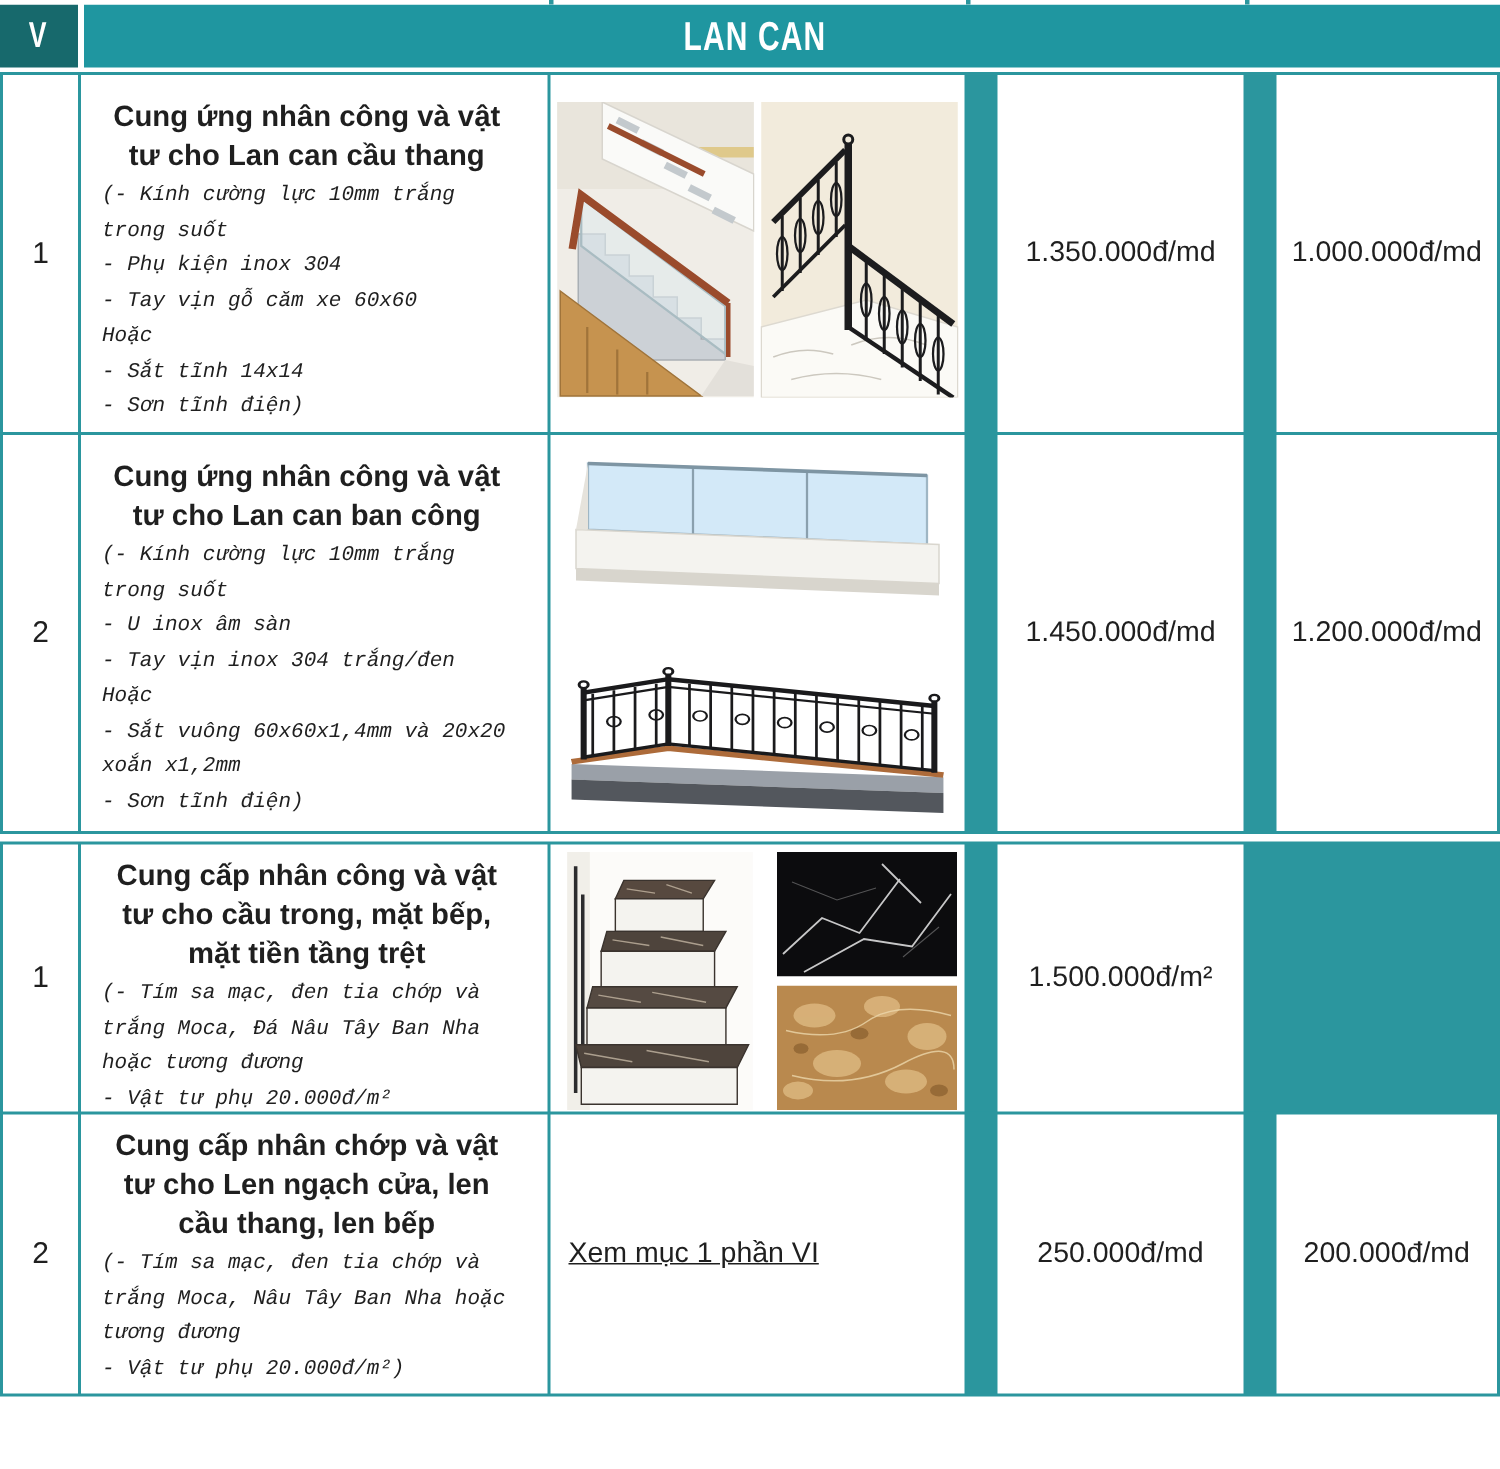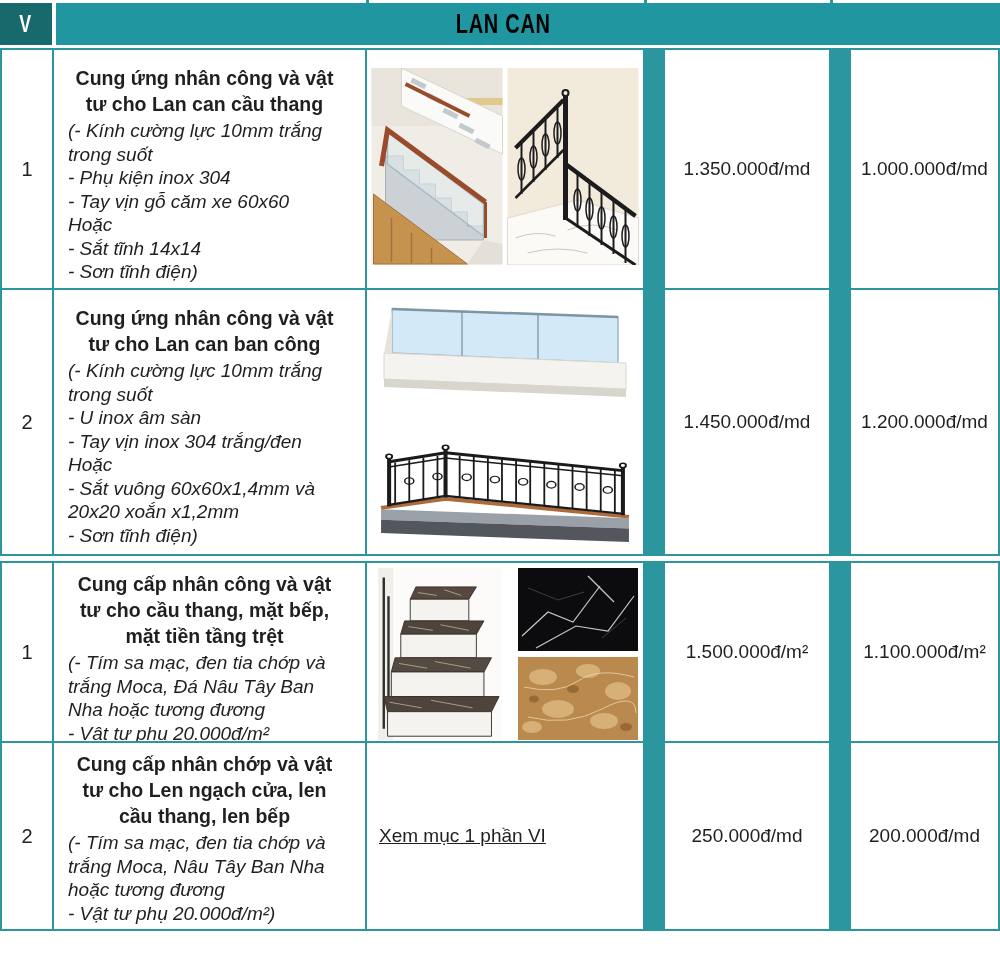--- a/index.html
+++ b/index.html
@@ -9,35 +9,35 @@
   
   .topstrip{position:relative;height:3px;background:#ffffff;}
   .stub{position:absolute;top:0;width:3px;height:3px;background:#2b969e;}
 
   
   .band-row{display:flex;align-items:stretch;}
   .numeral-box{width:52px;background:#17696c;display:flex;align-items:center;justify-content:center;
                color:#ffffff;font-weight:bold;font-size:24px;}
   .gapv{width:4px;background:#ffffff;}
   .band{flex:1;background:#1f96a0;display:flex;align-items:center;justify-content:center;
-        color:#000000;font-weight:bold;font-size:27px;padding-right:50px;}
+        color:#ffffff;font-weight:bold;font-size:27px;padding-right:50px;}
   .squish{display:inline-block;transform:scaleX(0.74);letter-spacing:1px;white-space:nowrap;}
 
   .hgap{height:3px;background:#ffffff;}
   .hgap2{height:2px;background:#ffffff;}
 
   
   .row{display:grid;grid-template-columns:50px 311px 276px 184px 167px;gap:2px;
        background:#2b969e;padding:2px;box-sizing:border-box;width:1000px;}
   .row.overlap{margin-top:-2px;}
   .cell{background:#ffffff;overflow:hidden;}
   .num-cell{display:flex;align-items:center;justify-content:center;font-size:20px;}
   .desc-cell{padding:15px 24px 0 14px;}
   .row-title{font-weight:bold;font-size:19.5px;line-height:26px;margin-bottom:2px;text-align:center;}
-  .specs{font-style:italic;font-size:19px;line-height:23.5px;}
+  .specs{font-style:italic;font-size:14px;line-height:23.5px;font-family:Liberation Mono, monospace;}
   .price-cell{display:flex;align-items:center;justify-content:center;font-size:19px;margin-left:20px;}
 
   .img-cell-a{display:flex;justify-content:center;align-items:flex-start;gap:4px;padding-top:18px;}
   .img-cell-b{display:flex;flex-direction:column;align-items:center;gap:10px;padding-top:13px;}
   .img-cell-c{display:flex;justify-content:center;gap:8px;padding-top:5px;}
   .note-cell{display:flex;align-items:center;padding-left:12px;font-size:19px;text-decoration:underline;}
   .swatch-col{display:flex;flex-direction:column;gap:6px;}
   svg{display:block;}
 </style>
 </head>
@@ -217,21 +217,21 @@
   <div class="hgap"></div>
 
 
   <div class="hgap2"></div>
 
   <div class="row" style="height:182px">
     <div class="cell num-cell">
       <span>1</span>
     </div>
     <div class="cell desc-cell" style="padding-top:8px">
-      <div class="row-title">Cung cấp nhân công và vật tư cho cầu thang, mặt bếp, mặt tiền tầng trệt</div>
+      <div class="row-title">Cung cấp nhân công và vật tư cho cầu trong, mặt bếp, mặt tiền tầng trệt</div>
       <div class="specs">
         <div>(- Tím sa mạc, đen tia chớp và trắng Moca, Đá Nâu Tây Ban Nha hoặc tương đương</div>
         <div>- Vật tư phụ 20.000đ/m²</div>
       </div>
     </div>
     <div class="cell img-cell-c">
 
       <svg width="138" height="172" viewBox="0 0 131 182" aria-hidden="true">
         <rect width="131" height="182" fill="#fcfbf9"></rect>
         <rect width="16" height="182" fill="#f1efe9"></rect>
@@ -286,23 +286,20 @@
           <g stroke="#ecd7ab" stroke-width="1" fill="none" opacity="0.8">
             <path d="M6,30 Q40,38 60,24 T116,20"></path>
             <path d="M10,60 Q50,70 84,52 T118,56"></path>
           </g>
         </svg>
       </div>
     </div>
     <div class="cell price-cell">
       <span>1.500.000đ/m²</span>
     </div>
-    <div class="cell price-cell">
-      <span>1.100.000đ/m²</span>
-    </div>
   </div>
 
   <div class="row overlap" style="height:190px">
     <div class="cell num-cell">
       <span>2</span>
     </div>
     <div class="cell desc-cell" style="padding-top:8px">
       <div class="row-title">Cung cấp nhân chớp và vật tư cho Len ngạch cửa, len cầu thang, len bếp</div>
       <div class="specs">
         <div>(- Tím sa mạc, đen tia chớp và trắng Moca, Nâu Tây Ban Nha hoặc tương đương</div>

